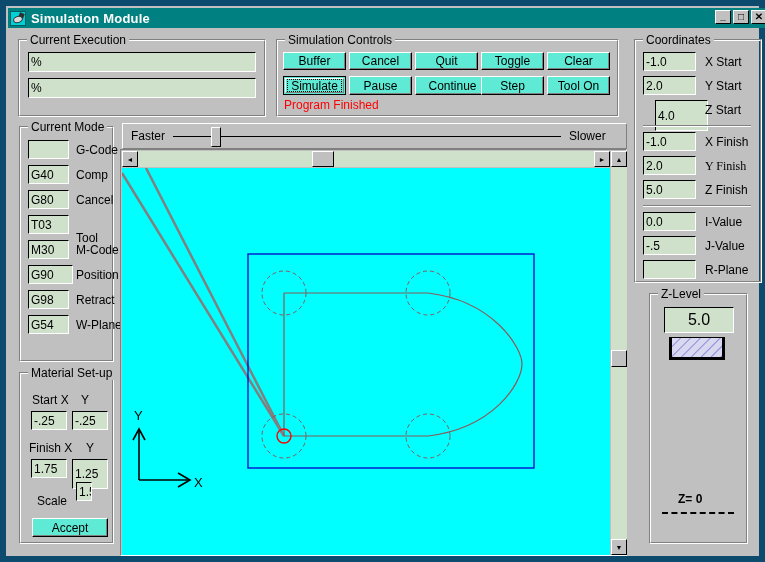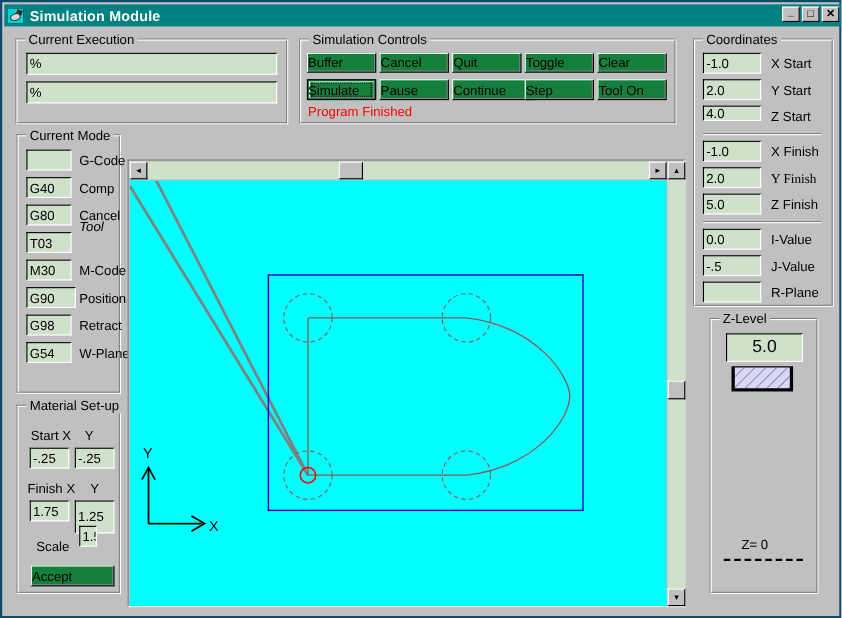--- a/index.html
+++ b/index.html
@@ -10,21 +10,21 @@
     width: 765px; height: 562px;
     font-family: "Liberation Sans", sans-serif;
     font-size: 12px;
     overflow: hidden;
   }
   #app {
     position: relative;
     width: 765px; height: 562px;
     background: #c0c0c0;
     box-sizing: border-box;
-    border: 2px solid #0c4a6e;
+    border: 6px solid #0c4a6e;
   }
 
   
   #titlebar {
     position: absolute; left: 2px; top: 2px;
     width: 761px; height: 20px;
     background: #008080;
     display: flex; align-items: center;
   }
   #title-icon {
@@ -107,27 +107,27 @@
     display: flex; align-items: center;
     padding-left: 2px;
     overflow: hidden;
     white-space: nowrap;
   }
   .field.ctr { justify-content: center; padding-left: 0; }
 
   
   .btn {
     position: absolute;
-    background: #15803d;
+    background: #5eead4;
     box-sizing: border-box;
     border-top: 1px solid #ffffff;
     border-left: 1px solid #ffffff;
     border-right: 1px solid #000000;
     border-bottom: 1px solid #000000;
-    display: flex; align-items: center; 
+    display: flex; align-items: center; justify-content: center;
     font-size: 12px; color: #000;
     cursor: default;
   }
   .btn .shade {
     position: absolute; left: 0; top: 0; right: 0; bottom: 0;
     border-right: 1px solid #808080;
     border-bottom: 1px solid #808080;
     pointer-events: none;
   }
   .btn.default {
@@ -320,21 +320,21 @@
   <div class="group" style="left:628px; top:33px; width:128px; height:244px;">
     <div class="inner-edge"></div>
     <div class="legend">Coordinates</div>
 
     <div class="field" style="left:8px; top:12px; width:53px; height:19px;">-1.0</div>
     <div class="lab" style="left:70px; top:15px;">X Start</div>
 
     <div class="field" style="left:8px; top:36px; width:53px; height:19px;">2.0</div>
     <div class="lab" style="left:70px; top:39px;">Y Start</div>
 
-    <div class="field" style="left:8px; top:60px; width:53px; height:14px;">4.0</div>
+    <div class="field" style="left:20px; top:60px; width:53px; height:31px;">4.0</div>
     <div class="lab" style="left:70px; top:63px;">Z Start</div>
 
     <div class="sep" style="left:8px; top:85px; width:108px;"></div>
 
     <div class="field" style="left:8px; top:92px; width:53px; height:19px;">-1.0</div>
     <div class="lab" style="left:70px; top:95px;">X Finish</div>
 
     <div class="field" style="left:8px; top:116px; width:53px; height:19px;">2.0</div>
     <div class="lab" style="left:70px; top:119px;font-family:Liberation Serif, serif;">Y Finish</div>
 
@@ -360,21 +360,21 @@
     <div class="field" style="left:8px; top:13px; width:41px; height:19px;"></div>
     <div class="lab" style="left:56px; top:16px;">G-Code</div>
 
     <div class="field" style="left:8px; top:38px; width:41px; height:19px;">G40</div>
     <div class="lab" style="left:56px; top:41px;">Comp</div>
 
     <div class="field" style="left:8px; top:63px; width:41px; height:19px;">G80</div>
     <div class="lab" style="left:56px; top:66px;">Cancel</div>
 
     <div class="field" style="left:8px; top:88px; width:41px; height:19px;">T03</div>
-    <div class="lab" style="left:56px; top:76px;font-style:italic;">Tool</div>
+    <div class="lab" style="left:56px; top:104px;">Tool</div>
 
     <div class="field" style="left:8px; top:113px; width:41px; height:19px;">M30</div>
     <div class="lab" style="left:56px; top:116px;">M-Code</div>
 
     <div class="field" style="left:8px; top:138px; width:45px; height:19px;">G90</div>
     <div class="lab" style="left:56px; top:141px;">Position</div>
 
     <div class="field" style="left:8px; top:163px; width:41px; height:19px;">G98</div>
     <div class="lab" style="left:56px; top:166px;">Retract</div>
 
@@ -398,20 +398,26 @@
 
     <div class="lab" style="left:17px; top:121px;">Scale</div>
     <div class="field" style="left:56px; top:109px; width:16px; height:19px;">1.5</div>
 
     <div class="btn" style="left:12px; top:145px; width:76px; height:19px;">
         <div class="shade"></div>
       <span class="lbl">Accept</span>
       </div>
   </div>
 
+  <div id="speed-group" style="left:116px; top:117px; width:505px; height:26px;">
+    <div class="lab" style="left:8px; top:5px;">Faster</div>
+    <div class="lab" style="left:446px; top:5px;">Slower</div>
+    <div id="slider-line" style="left:50px; top:12px; width:388px;"></div>
+    <div id="slider-thumb" style="left:88px; top:3px;"></div>
+  </div>
 
   <div id="viewport-frame" style="left:114px; top:143px; width:507px; height:407px;">
 
     <div class="sb-track" style="left:1px; top:1px; width:488px; height:16px;"></div>
     <div class="sb-arrow" style="left:1px; top:1px; width:16px; height:16px;">
       <span>◄</span>
     </div>
     <div class="sb-arrow" style="left:473px; top:1px; width:16px; height:16px;">
       <span>►</span>
     </div>
@@ -470,17 +476,17 @@
       <svg width="52" height="20" style="position:absolute; left:-1px; top:-1px;">
         <defs>
           <pattern id="hatch" width="7" height="7" patternUnits="userSpaceOnUse" patternTransform="rotate(45)">
             <line x1="0" y1="0" x2="0" y2="7" stroke="#6a6ac8" stroke-width="1.4"></line>
           </pattern>
         </defs>
         <rect width="52" height="20" fill="url(#hatch)"></rect>
       </svg>
     </div>
 
-    <div class="lab" style="left:28px; top:198px;">Z= 0</div>
+    <div class="lab" style="left:28px; top:198px;font-weight:bold;">Z= 0</div>
     <div id="zdash" style="left:12px; top:218px; width:72px;"></div>
   </div>
 
 </div>
 
 </body></html>

